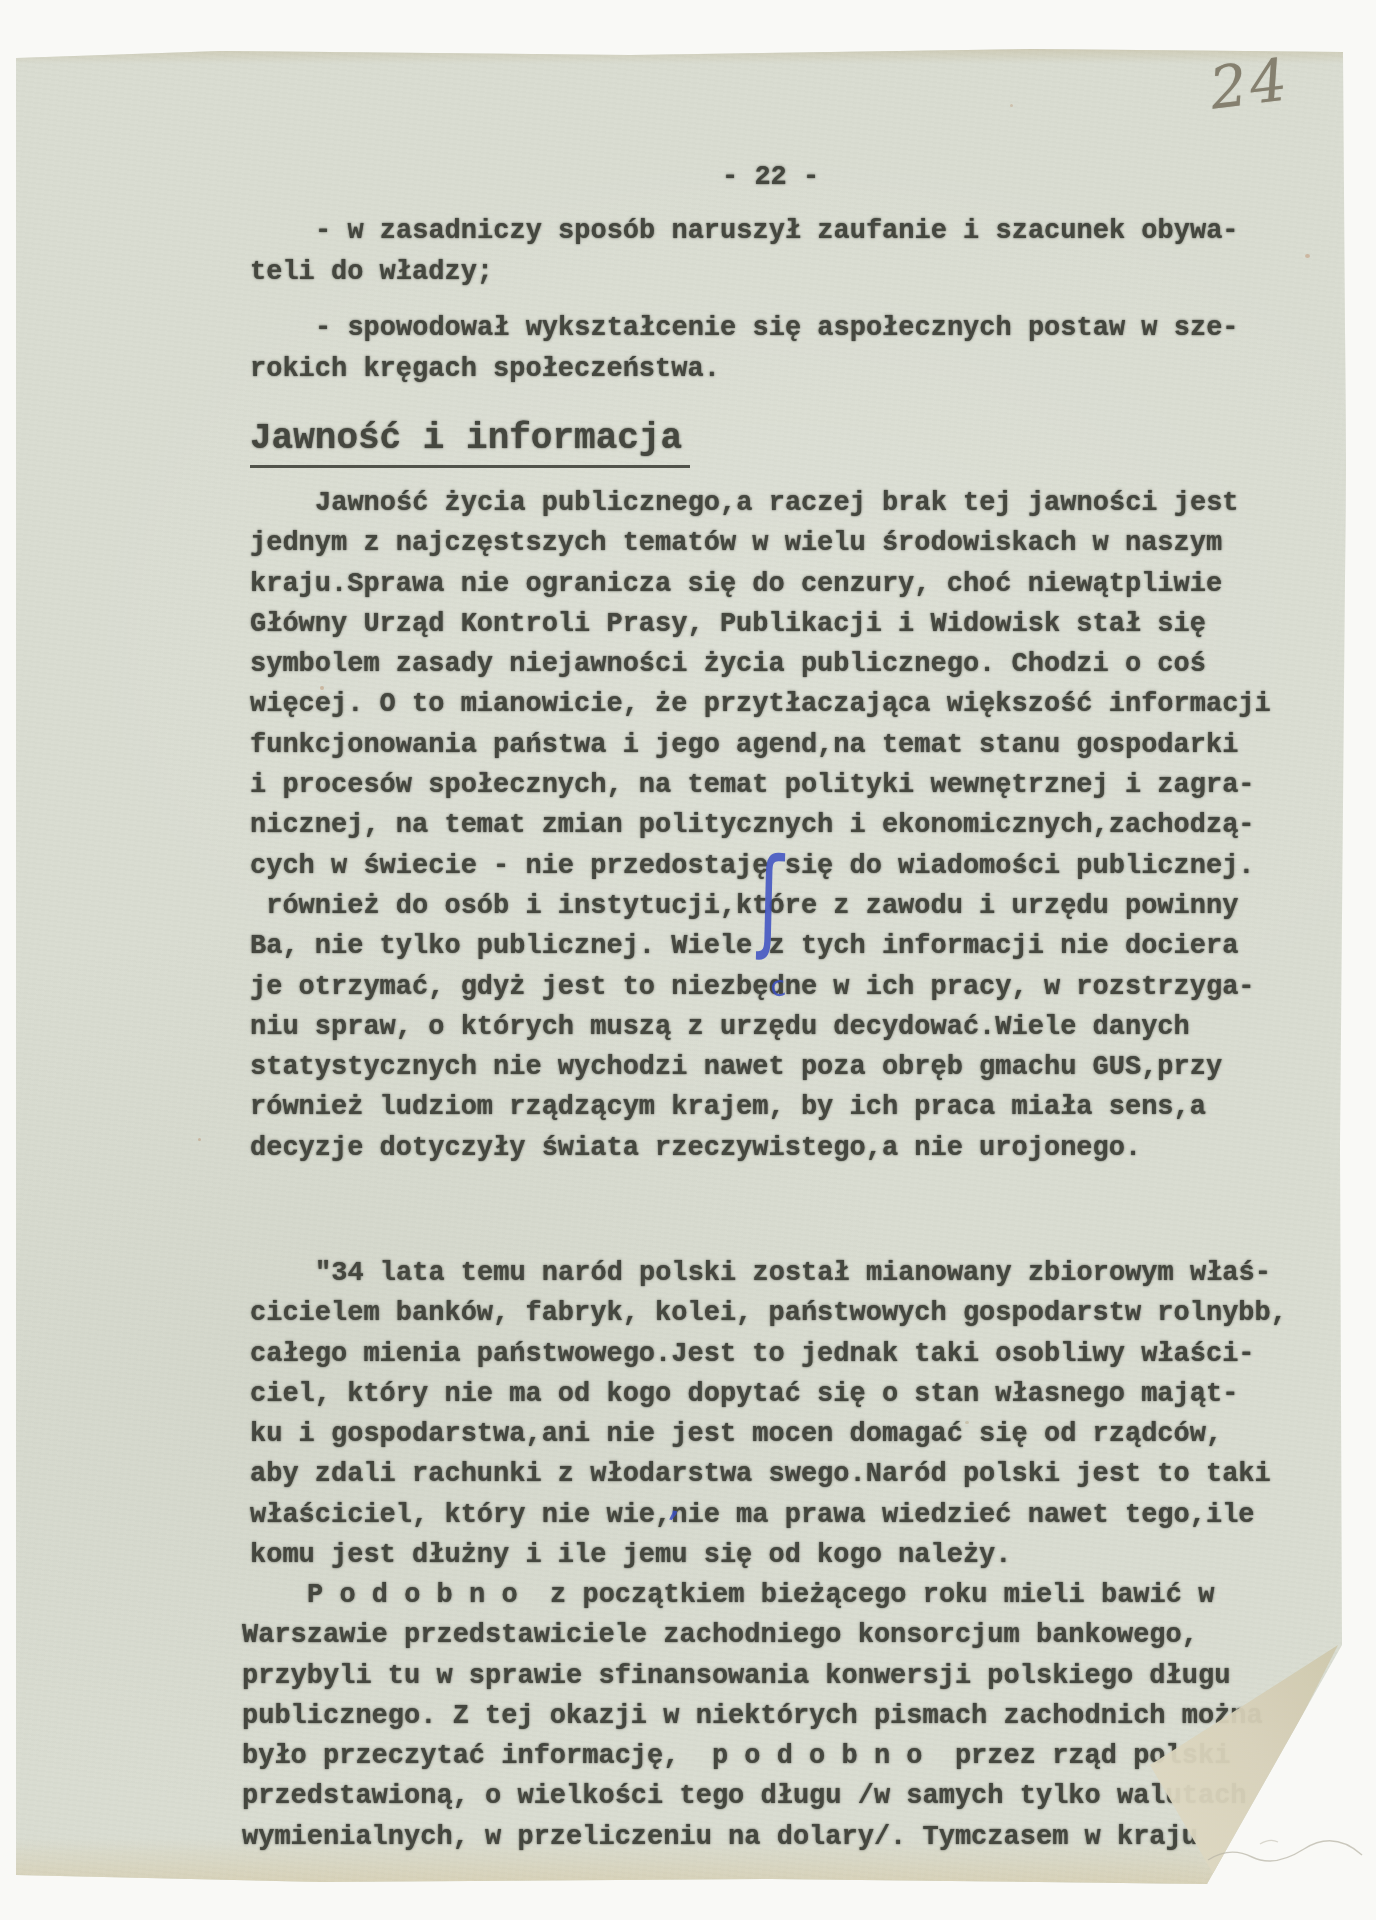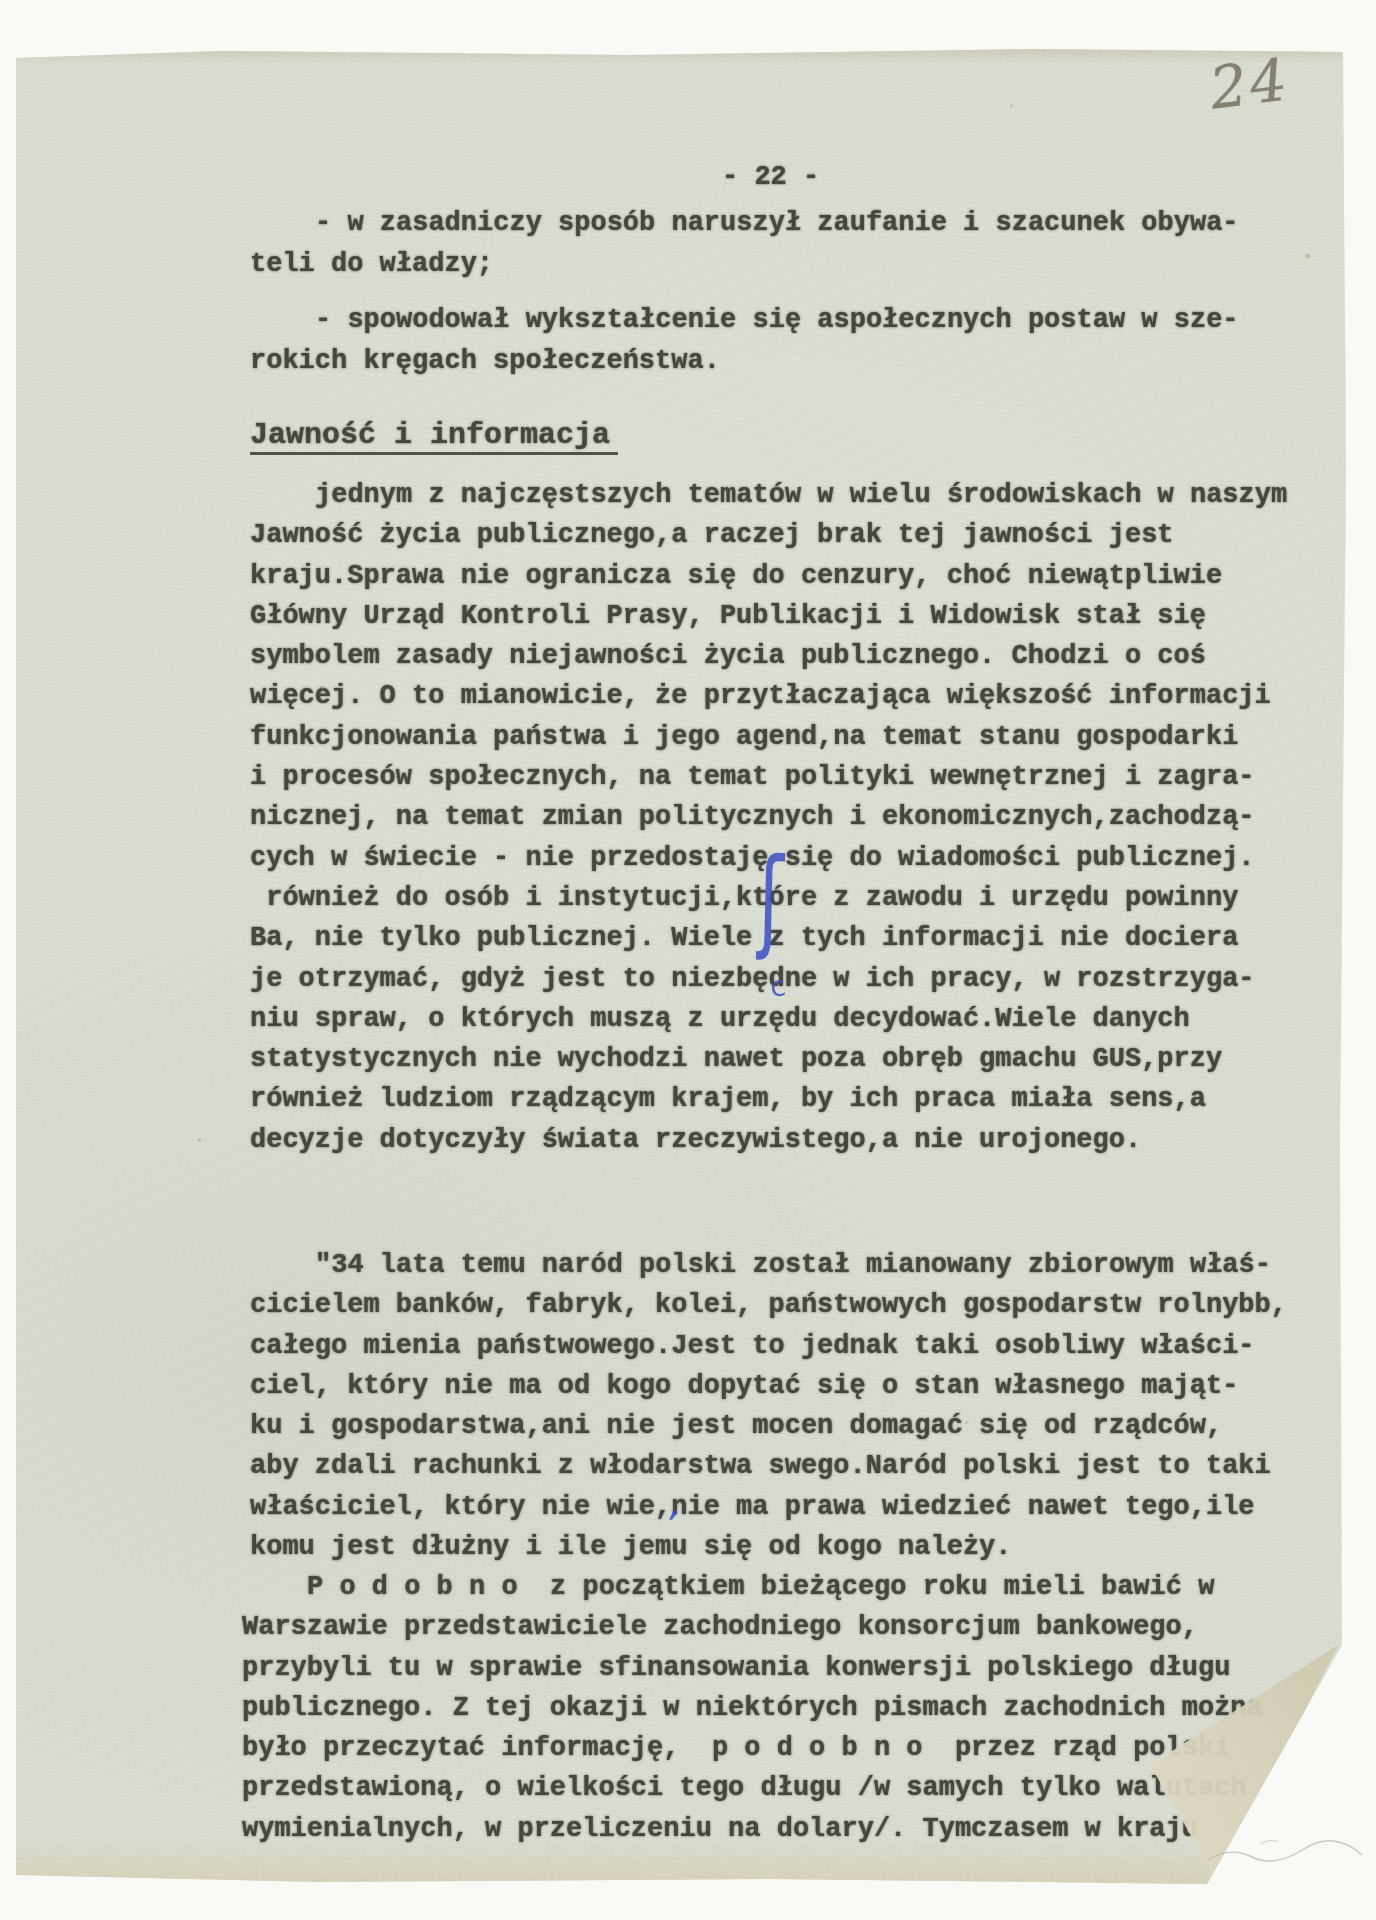--- a/index.html
+++ b/index.html
@@ -28,37 +28,37 @@
     background:
       repeating-linear-gradient(7deg, rgba(90,95,80,.02) 0 2px, rgba(0,0,0,0) 2px 5px),
       repeating-linear-gradient(97deg, rgba(255,255,255,.025) 0 3px, rgba(0,0,0,0) 3px 7px);
   }
   
   .typed, .line{
     font-family:"Liberation Mono","DejaVu Sans Mono",monospace;
     font-weight:700;
     color:#45473f;
   }
-  .block{position:absolute;filter:blur(.4px);}
+  .block{position:absolute;filter:blur(.4px);margin-top:8px;}
   .line{
     white-space:pre;
     font-size:27px;line-height:40.3px;
     text-shadow:0 0 1.6px rgba(69,71,63,.95),0 0 3.4px rgba(69,71,63,.30);
   }
   .item .line{line-height:41px;}
   .indent-first .line:first-child{text-indent:65px;}
   .pagenum{
     position:absolute;left:712px;top:116px;filter:blur(.4px);
     font-size:27px;text-shadow:0 0 1.6px rgba(69,71,63,.95),0 0 3.4px rgba(69,71,63,.3);
   }
   .heading{
     position:absolute;left:240px;top:372px;margin:0;filter:blur(.4px);
-    font-size:30px;font-weight:700;
+    font-size:36px;font-weight:700;
     display:inline-block;border-bottom:3px solid rgba(62,64,56,.88);
-    padding:0 8px 0 0;
+    padding:0 8px 6px 0;
     text-shadow:0 0 1.6px rgba(69,71,63,.95),0 0 3.4px rgba(69,71,63,.3);
   }
   
   .pencil-num{
     position:absolute;left:1200px;top:4px;
     font-family:"DejaVu Serif",serif;font-style:italic;font-weight:400;
     font-size:58px;letter-spacing:3px;color:#85806f;
     transform:rotate(-7deg);
     text-shadow:0 0 1px rgba(133,128,111,.55);
   }
@@ -104,22 +104,22 @@
     </div>
 
     <div class="block item indent-first" style="left:240px;top:254px;">
       <div class="line">- spowodował wykształcenie się aspołecznych postaw w sze-</div>
       <div class="line">rokich kręgach społeczeństwa.</div>
     </div>
 
     <h2 class="heading typed">Jawność i informacja</h2>
 
     <div class="block indent-first" style="left:240px;top:429px;">
+      <div class="line">Jawność życia publicznego,a raczej brak tej jawności jest</div>
       <div class="line">jednym z najczęstszych tematów w wielu środowiskach w naszym</div>
-      <div class="line">Jawność życia publicznego,a raczej brak tej jawności jest</div>
       <div class="line">kraju.Sprawa nie ogranicza się do cenzury, choć niewątpliwie</div>
       <div class="line">Główny Urząd Kontroli Prasy, Publikacji i Widowisk stał się</div>
       <div class="line">symbolem zasady niejawności życia publicznego. Chodzi o coś</div>
       <div class="line">więcej. O to mianowicie, że przytłaczająca większość informacji</div>
       <div class="line">funkcjonowania państwa i jego agend,na temat stanu gospodarki</div>
       <div class="line">i procesów społecznych, na temat polityki wewnętrznej i zagra-</div>
       <div class="line">nicznej, na temat zmian politycznych i ekonomicznych,zachodzą-</div>
       <div class="line">cych w świecie - nie przedostaję się do wiadomości publicznej.</div>
       <div class="line"> również do osób i instytucji,które z zawodu i urzędu powinny</div>
       <div class="line">Ba, nie tylko publicznej. Wiele z tych informacji nie dociera</div>

